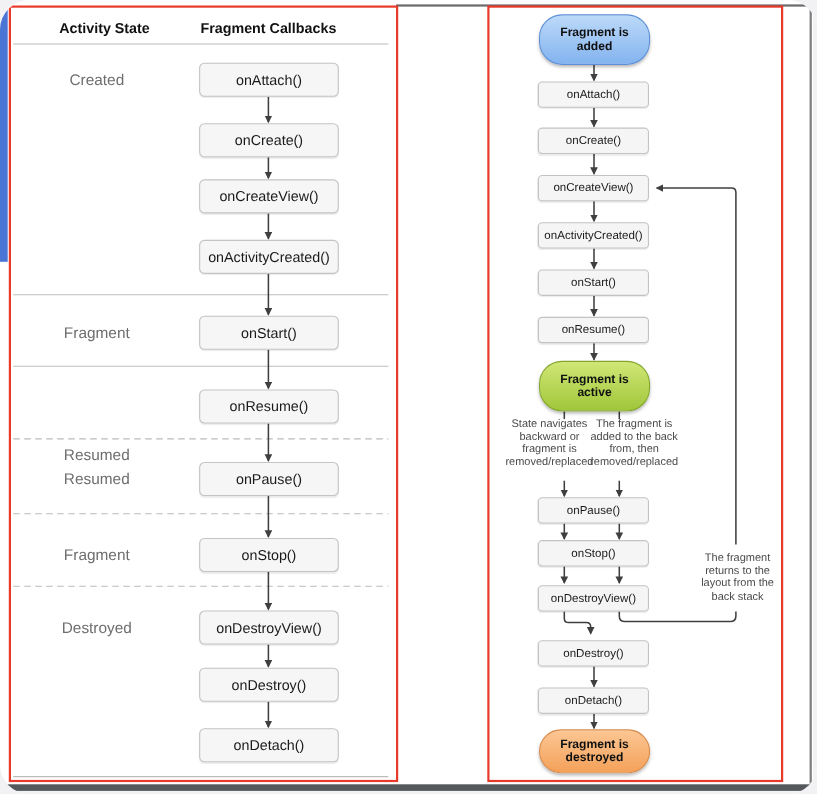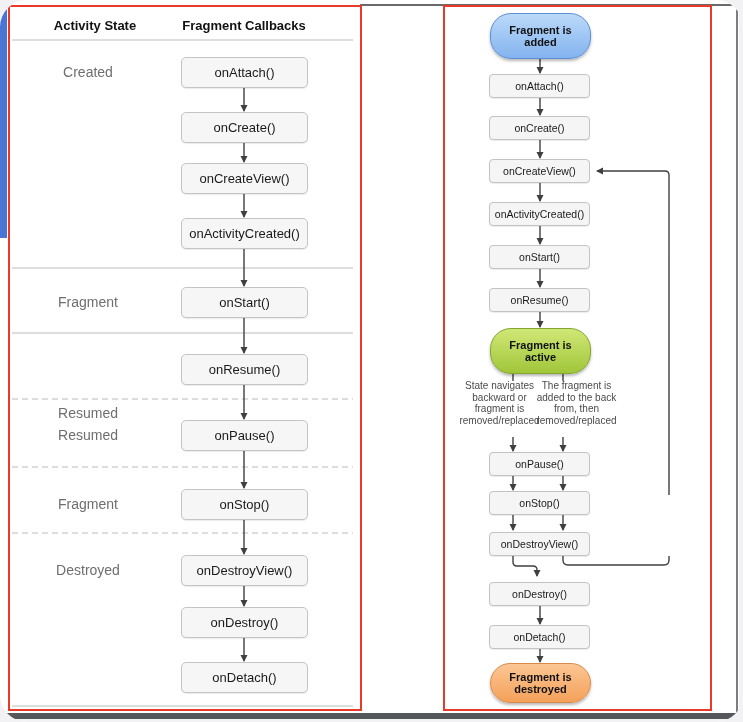--- a/index.html
+++ b/index.html
@@ -161,20 +161,26 @@
     <div>The fragment is</div>
     <div>added to the back</div>
     <div>from, then</div>
     <div>removed/replaced</div>
   </div>
 
   <div class="abs rbox" style="top:452px;">onPause()</div>
   <div class="abs rbox" style="top:491px;">onStop()</div>
   <div class="abs rbox" style="top:532px;">onDestroyView()</div>
 
+  <div class="abs annot" style="left:627px;top:502px;width:87px;">
+    <div>The fragment</div>
+    <div>returns to the</div>
+    <div>layout from the</div>
+    <div>back stack</div>
+  </div>
 
   <div class="abs rbox" style="top:582px;">onDestroy()</div>
   <div class="abs rbox" style="top:625px;">onDetach()</div>
 
   <div class="abs pill pill-destroyed">
     <span>Fragment is</span>
     <span>destroyed</span>
   </div>
 
 </div>

